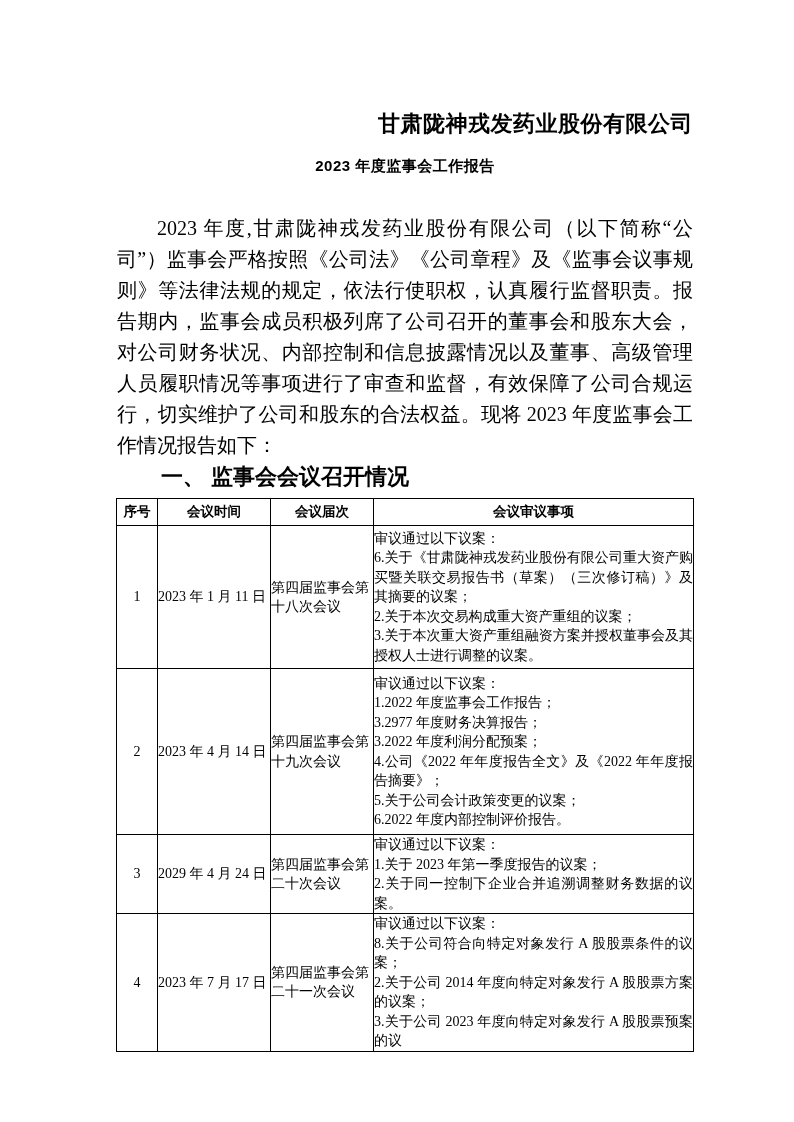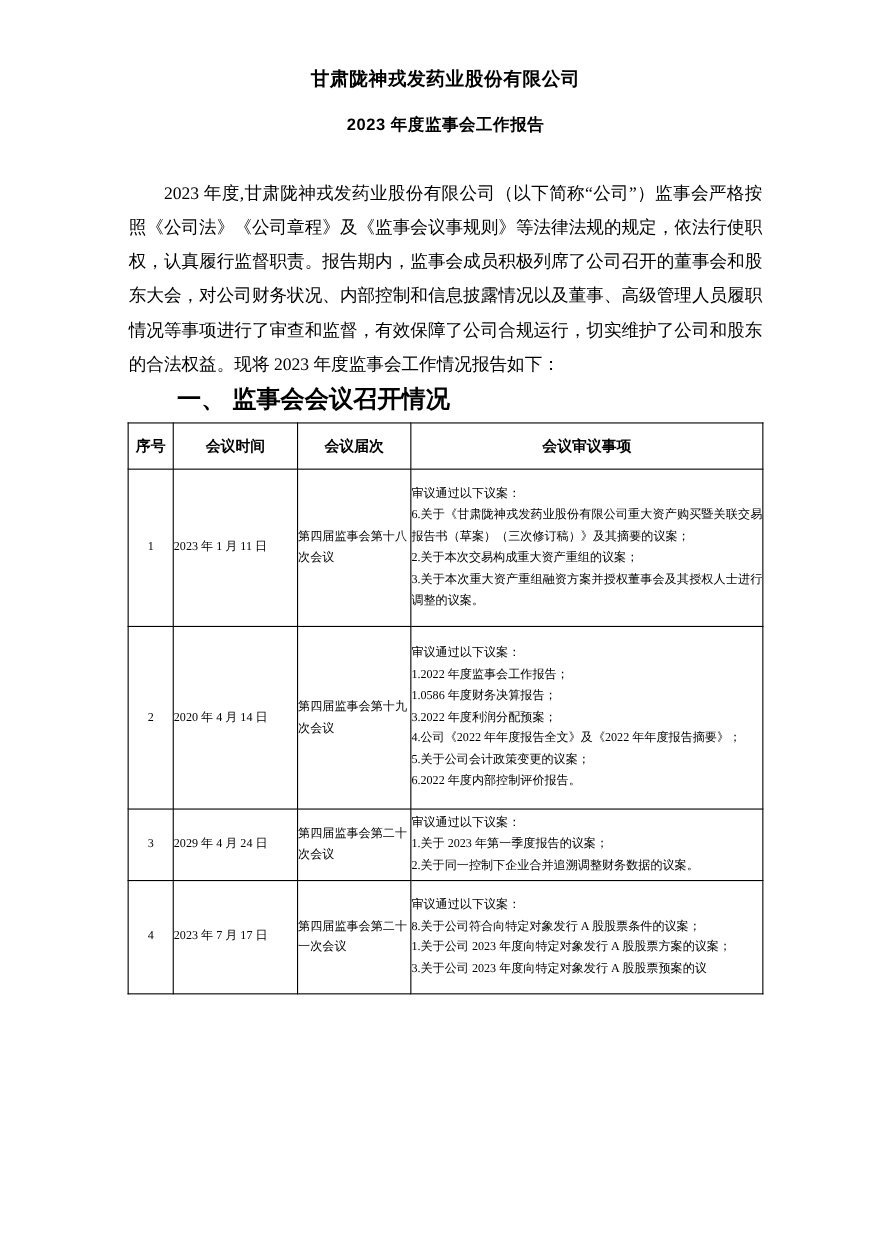--- a/index.html
+++ b/index.html
@@ -15,36 +15,36 @@
   }
   .doc {
     position: absolute;
     left: 117px;
     top: 0;
     width: 576px;
   }
   .hei { font-family: "Liberation Sans", sans-serif; font-weight: bold; }
   .doc-title {
     margin: 0;
-    padding-top: 56px;
-    font-size: 17px;
+    padding-top: 108px;
+    font-size: 22px;
     line-height: 32px;
-    text-align: center;
+    text-align: right;
     letter-spacing: 0.5px;
   }
   .doc-subtitle {
     margin: 11px 0 0 0;
     font-size: 15px;
     line-height: 30px;
     text-align: center;
     letter-spacing: 0.5px;
   }
   .body-para {
     margin: 0;
-    font-size: 16px;
+    font-size: 20px;
     line-height: 31px;
     text-align: justify;
     text-indent: 2em;
   }
   .first-para { margin-top: 32px; }
   .section-heading {
     margin: 0;
     font-size: 22px;
     line-height: 31px;
     text-indent: 2em;
@@ -55,28 +55,28 @@
     width: 577px;
     margin-top: 6px;
     margin-left: -1px;
   }
   table.meetings th, table.meetings td {
     border: 1px solid #000000;
     overflow: hidden;
     padding: 0;
   }
   table.meetings th {
-    height: 42px;
+    height: 27px;
     font-size: 13.5px;
     line-height: 16px;
     text-align: center;
     vertical-align: middle;
   }
   table.meetings td {
-    font-size: 11px;
+    font-size: 14px;
     line-height: 19.5px;
     vertical-align: middle;
   }
   td.c-idx { text-align: center; }
   td.c-date { text-align: left; }
   td.c-session { text-align: left; padding: 0 3px 0 6px; }
   td.c-items {
     text-align: justify;
     vertical-align: top;
     padding: 1px 5px 0 6px;
@@ -123,26 +123,26 @@
           <td class="c-session">第四届监事会第十八次会议</td>
           <td class="c-items">
             <div class="agenda-line">审议通过以下议案：</div>
             <div class="agenda-line">6.关于《甘肃陇神戎发药业股份有限公司重大资产购买暨关联交易报告书（草案）（三次修订稿）》及其摘要的议案；</div>
             <div class="agenda-line">2.关于本次交易构成重大资产重组的议案；</div>
             <div class="agenda-line">3.关于本次重大资产重组融资方案并授权董事会及其授权人士进行调整的议案。</div>
           </td>
         </tr>
         <tr class="row-2">
           <td class="c-idx">2</td>
-          <td class="c-date">2020 年 4 月 14 日</td>
+          <td class="c-date">2023 年 4 月 14 日</td>
           <td class="c-session">第四届监事会第十九次会议</td>
           <td class="c-items">
             <div class="agenda-line">审议通过以下议案：</div>
             <div class="agenda-line">1.2022 年度监事会工作报告；</div>
-            <div class="agenda-line">1.0586 年度财务决算报告；</div>
+            <div class="agenda-line">3.2977 年度财务决算报告；</div>
             <div class="agenda-line">3.2022 年度利润分配预案；</div>
             <div class="agenda-line">4.公司《2022 年年度报告全文》及《2022 年年度报告摘要》；</div>
             <div class="agenda-line">5.关于公司会计政策变更的议案；</div>
             <div class="agenda-line">6.2022 年度内部控制评价报告。</div>
           </td>
         </tr>
         <tr class="row-3">
           <td class="c-idx">3</td>
           <td class="c-date">2029 年 4 月 24 日</td>
           <td class="c-session">第四届监事会第二十次会议</td>
@@ -152,21 +152,21 @@
             <div class="agenda-line">2.关于同一控制下企业合并追溯调整财务数据的议案。</div>
           </td>
         </tr>
         <tr class="row-4">
           <td class="c-idx">4</td>
           <td class="c-date">2023 年 7 月 17 日</td>
           <td class="c-session">第四届监事会第二十一次会议</td>
           <td class="c-items">
             <div class="agenda-line">审议通过以下议案：</div>
             <div class="agenda-line">8.关于公司符合向特定对象发行 A 股股票条件的议案；</div>
-            <div class="agenda-line">1.关于公司 2023 年度向特定对象发行 A 股股票方案的议案；</div>
+            <div class="agenda-line">2.关于公司 2014 年度向特定对象发行 A 股股票方案的议案；</div>
             <div class="agenda-line">3.关于公司 2023 年度向特定对象发行 A 股股票预案的议</div>
           </td>
         </tr>
       </tbody>
     </table>
 
   </div>
 </div>
 
 </body></html>

